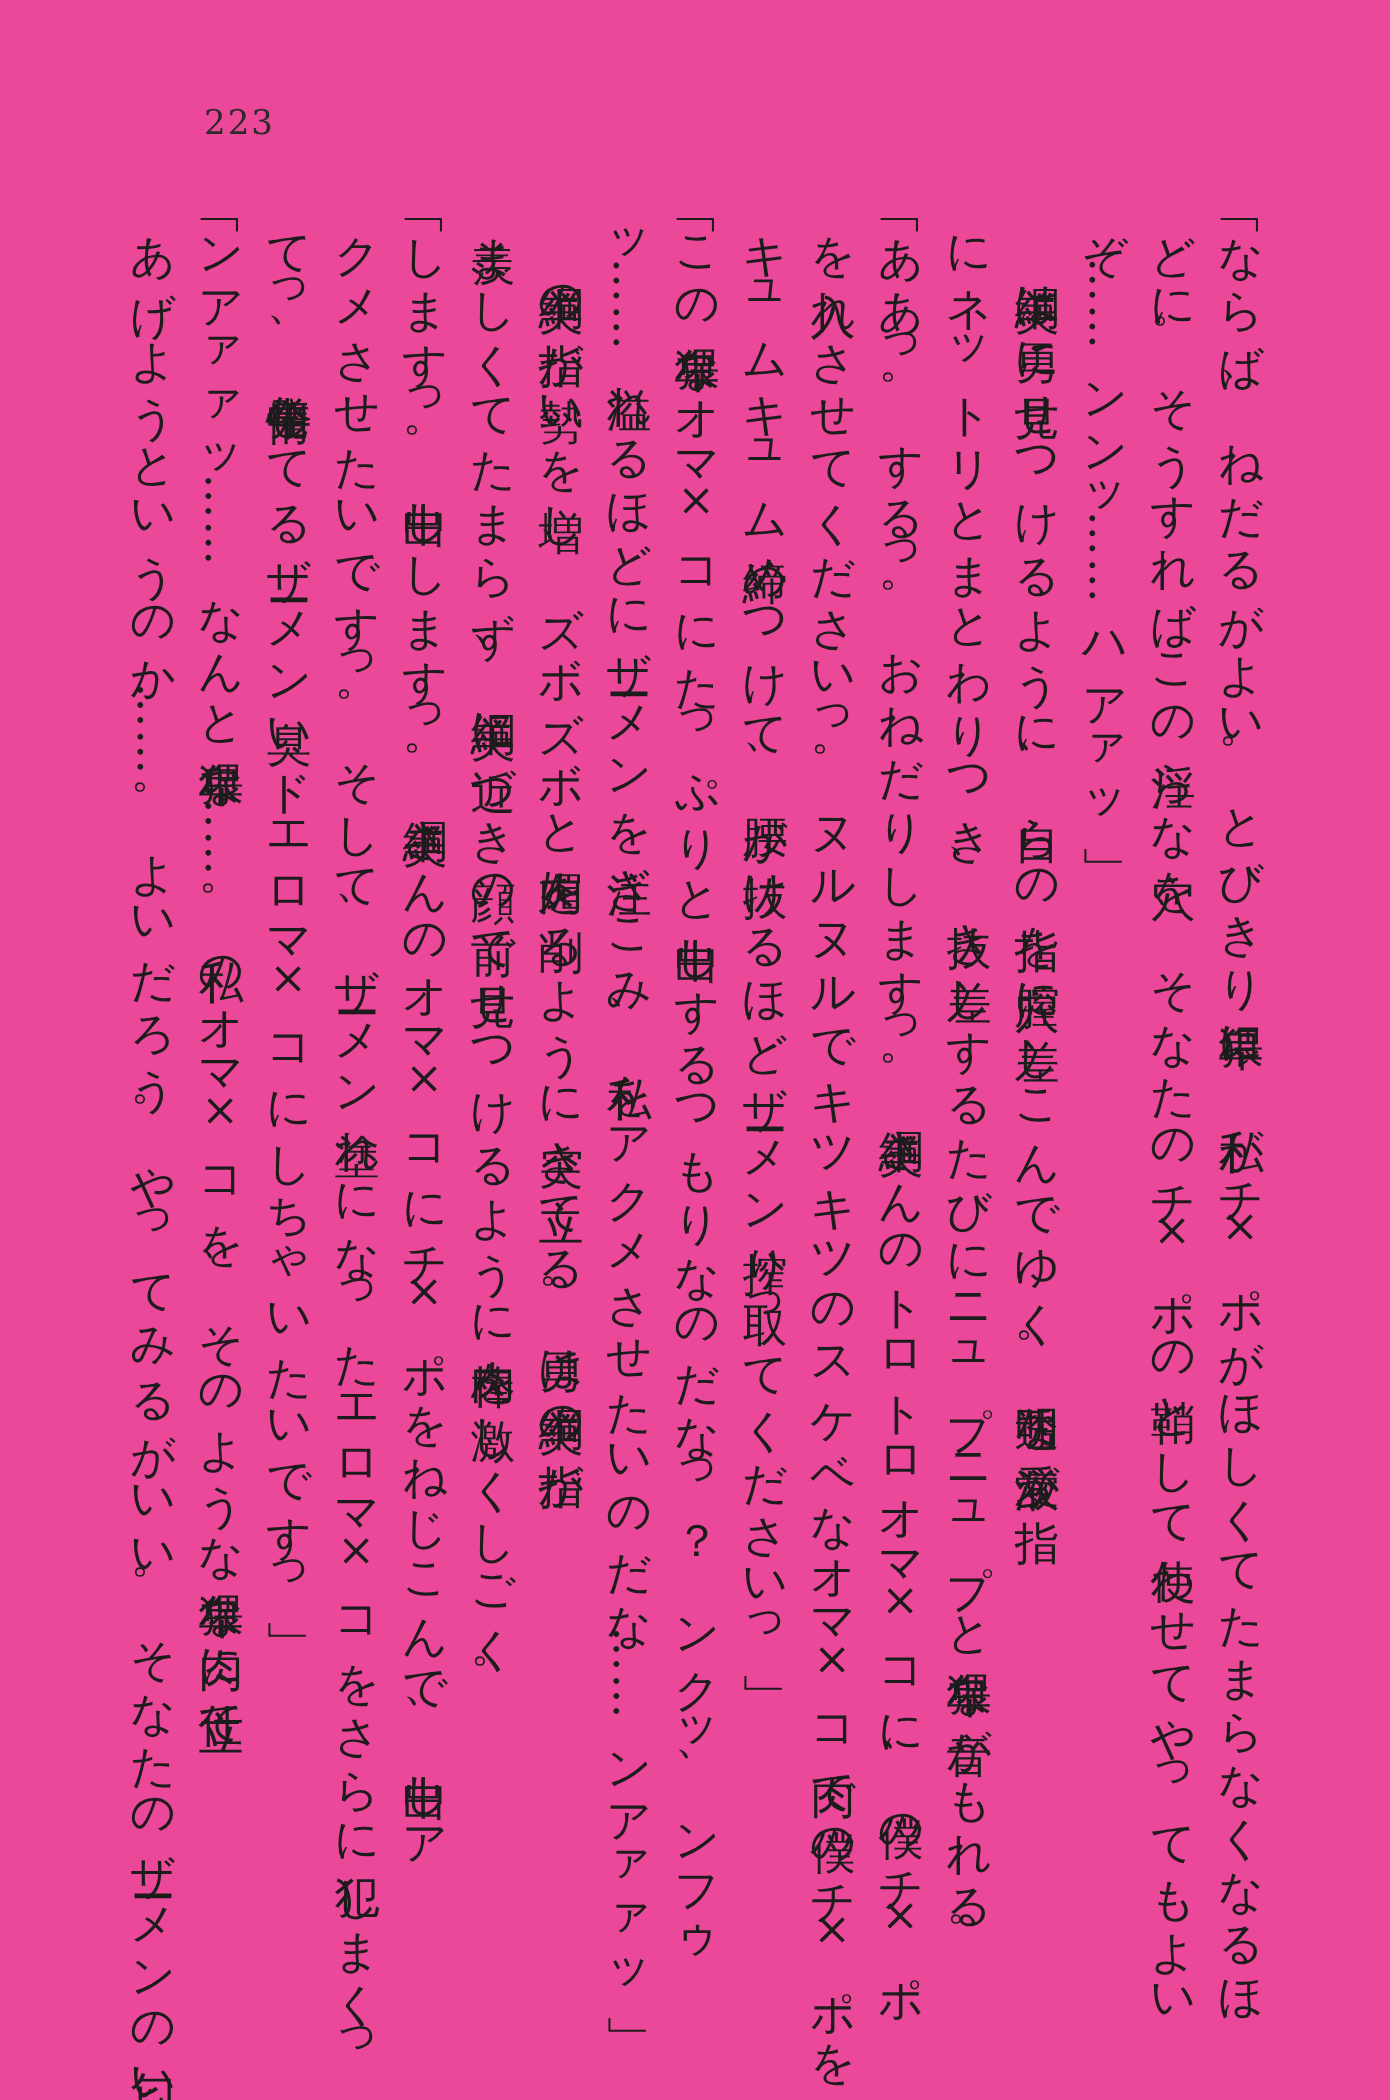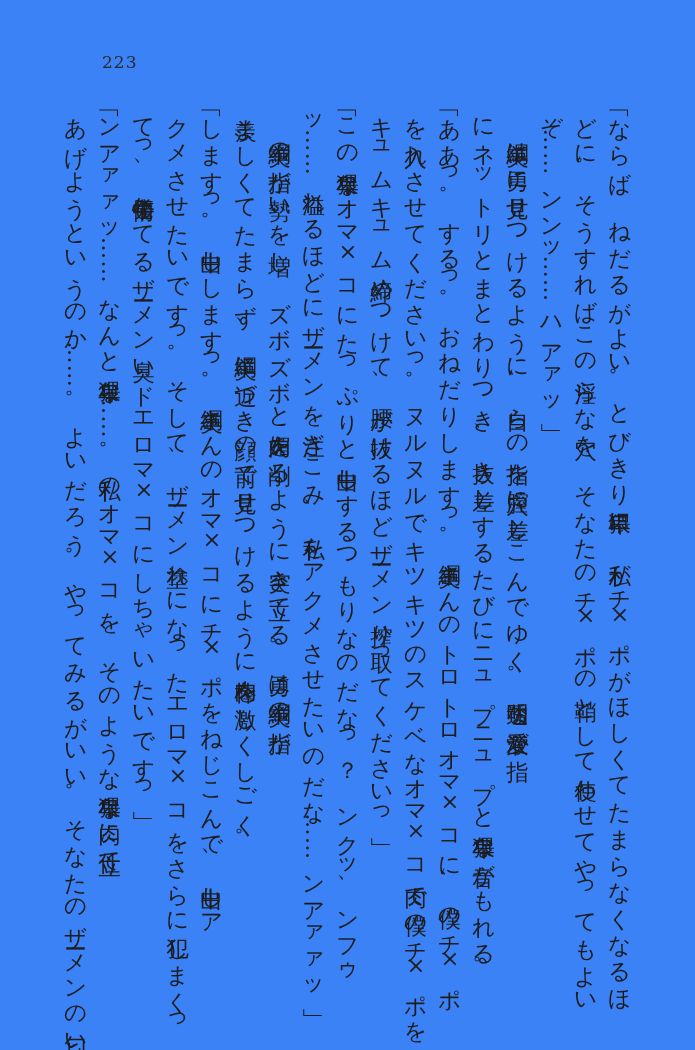--- a/index.html
+++ b/index.html
@@ -10,21 +10,21 @@
     width: 695px;
     height: 1050px;
     overflow: hidden;
     background: #fbfbf8;
     font-family: "DejaVu Serif", "Liberation Serif", serif;
   }
   .page {
     position: relative;
     width: 695px;
     height: 1050px;
-    background: #3b82f6;
+    background: #ec4899;
   }
   .page-number {
     position: absolute;
     top: 52px;
     left: 102px;
     font-size: 17px;
     letter-spacing: 1px;
     color: #2a2a2a;
   }
   .text-block {

